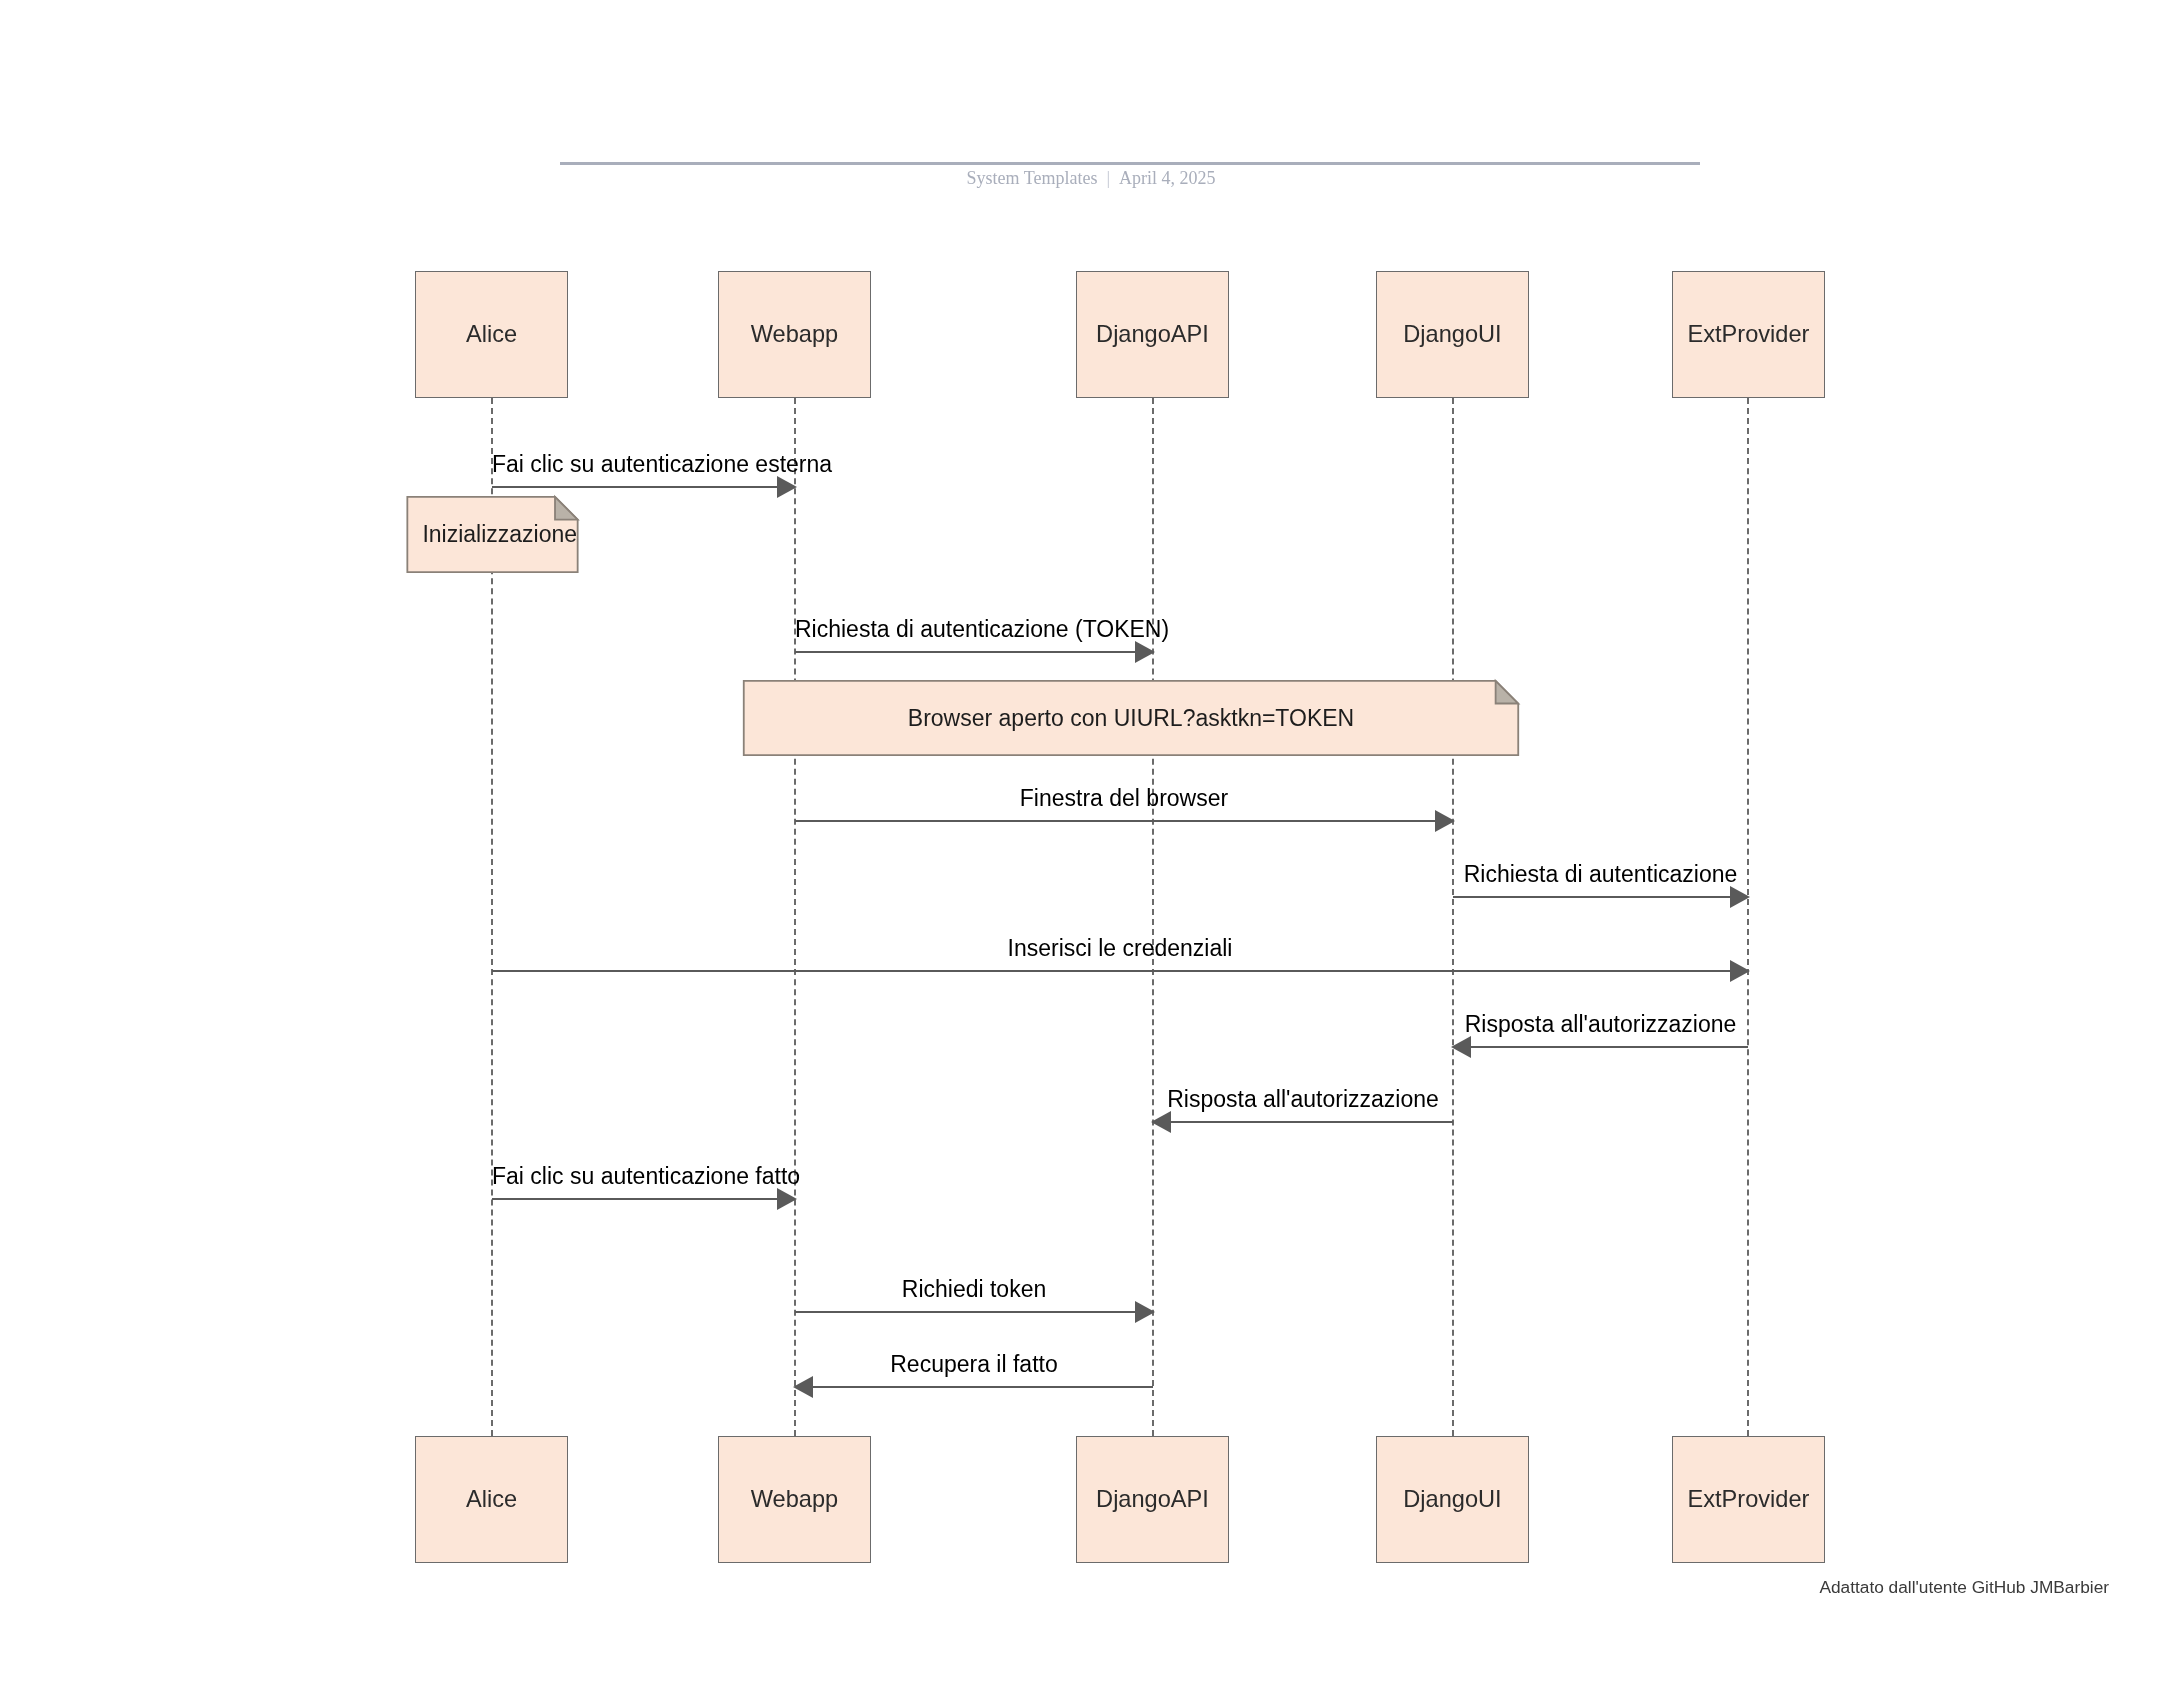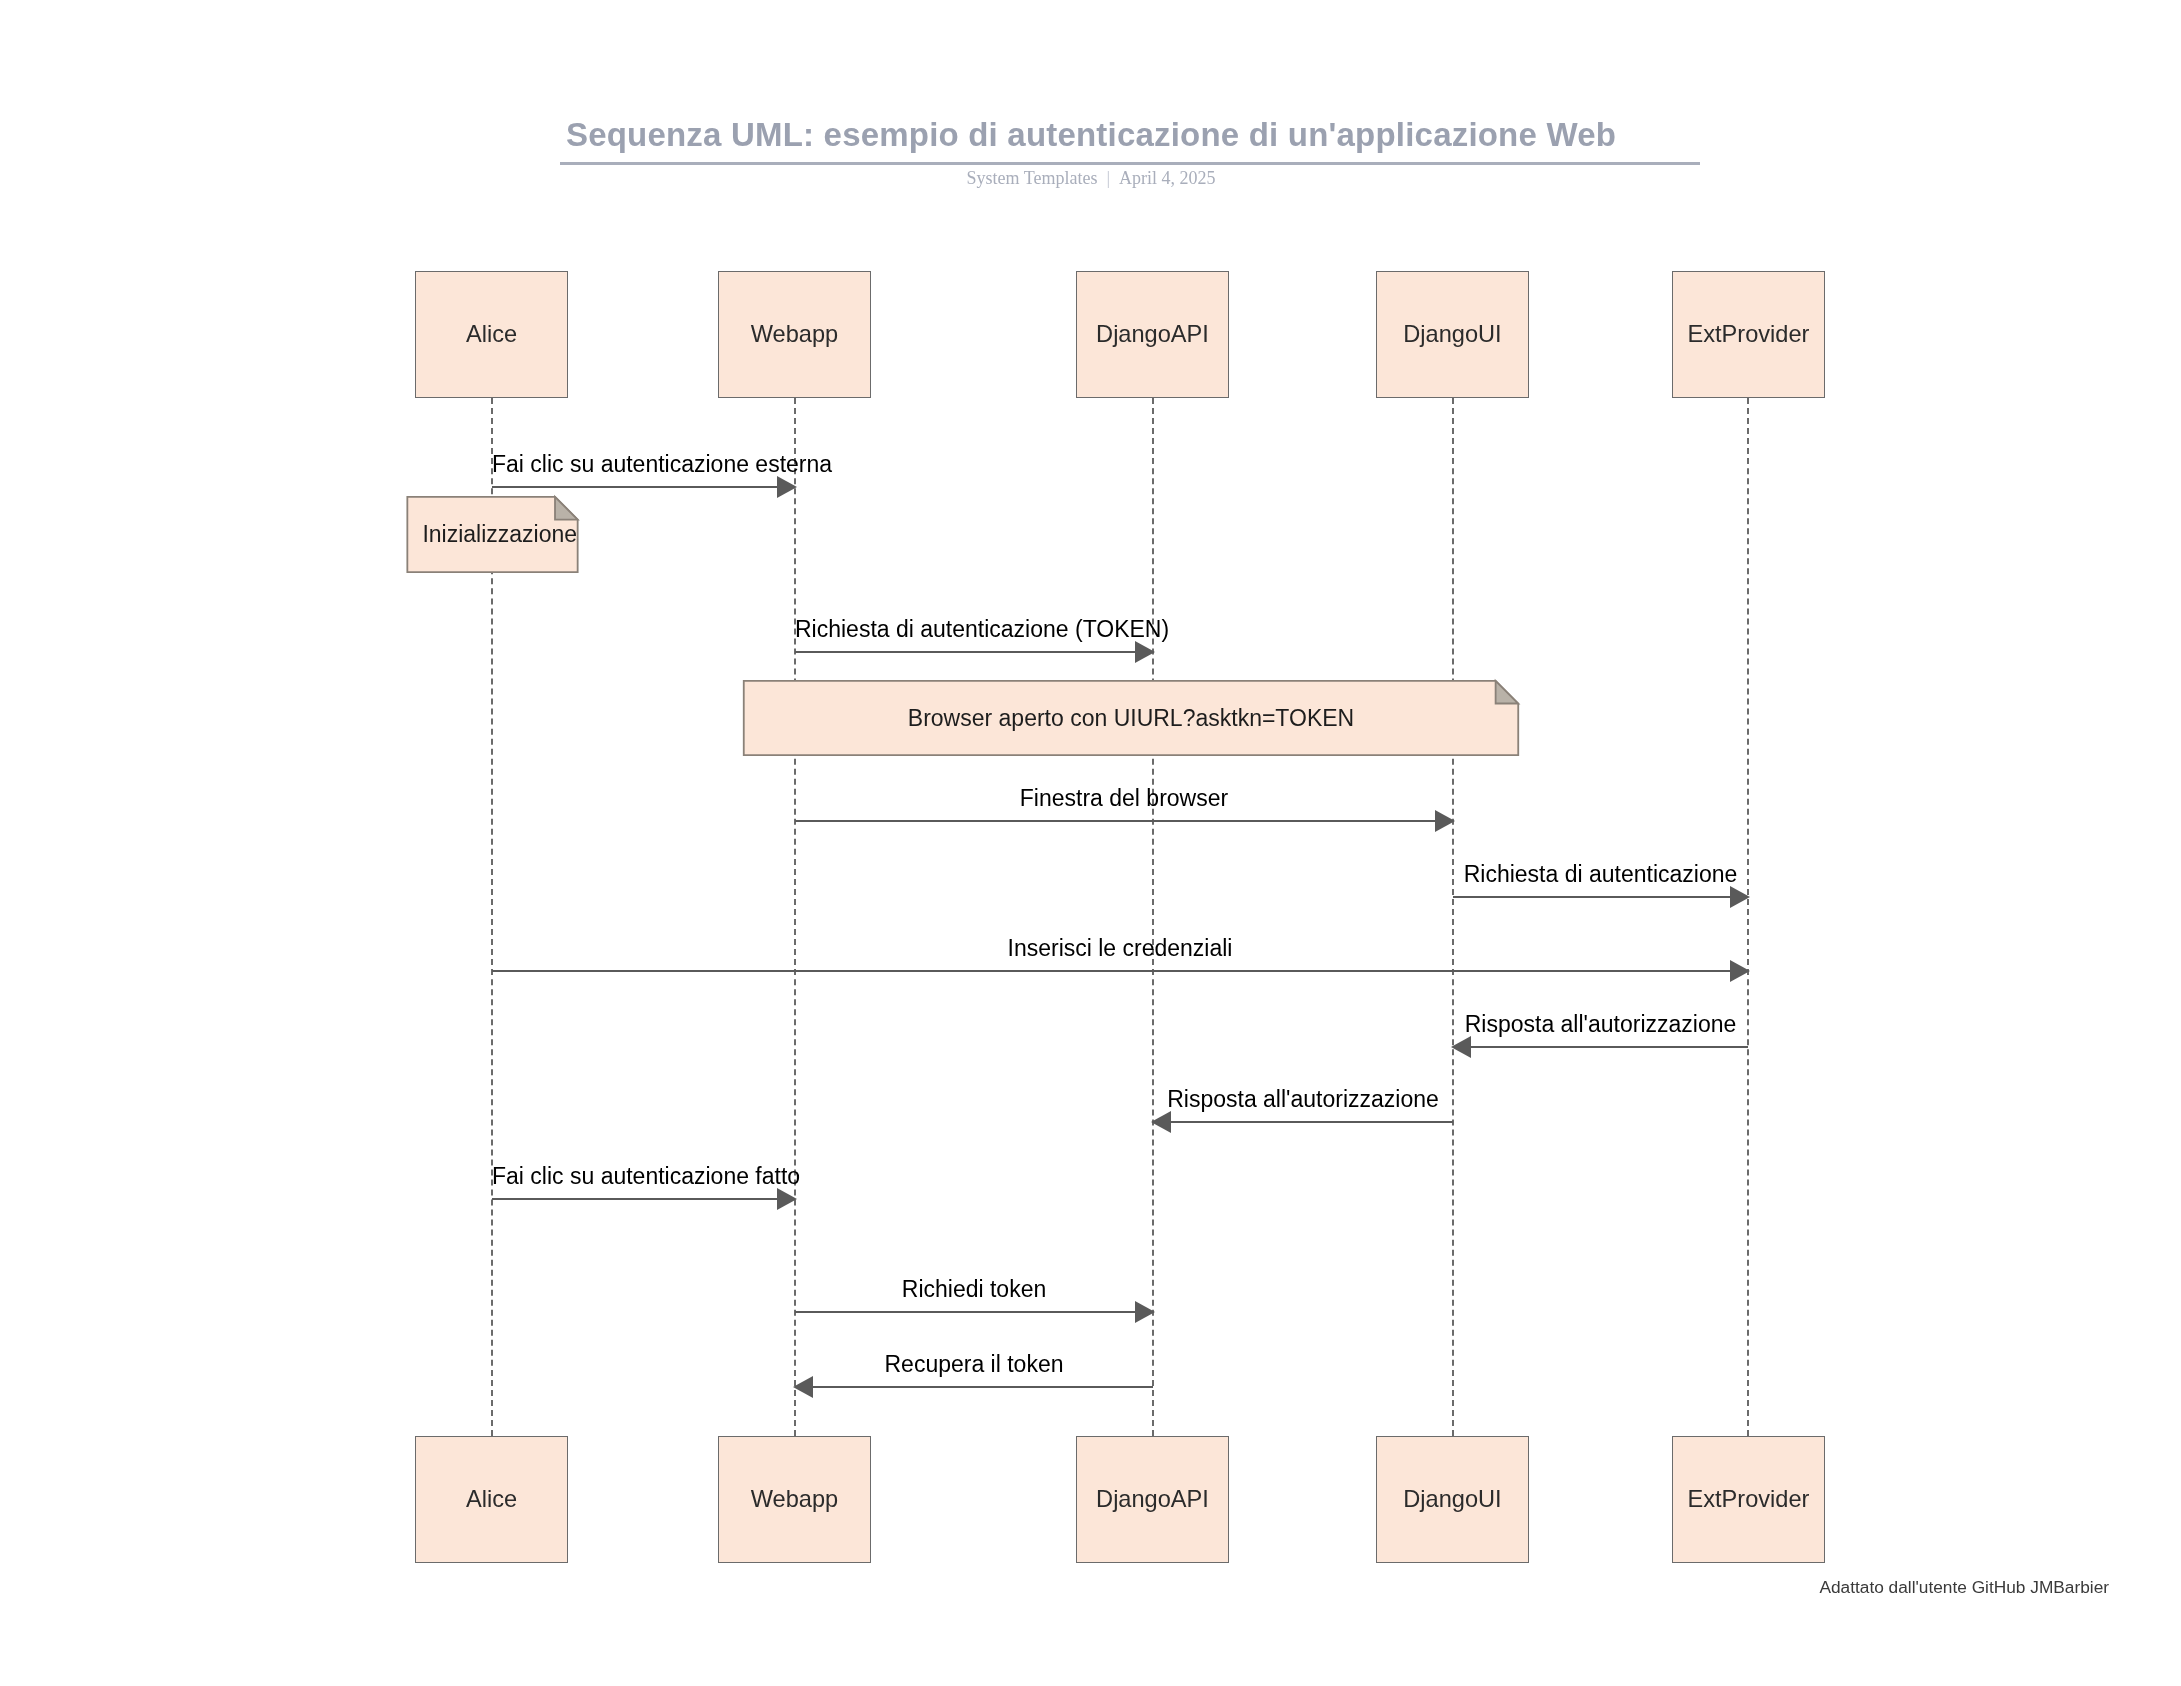--- a/index.html
+++ b/index.html
@@ -161,21 +161,20 @@
     top: 1577px;
     font-size: 17.3px;
     color: #3a3a3a;
     white-space: nowrap;
   }
 </style>
 </head>
 <body>
 
 <div id="header">
-  <div id="diagram-title">Sequenza UML: esempio di autenticazione di un'applicazione Web</div>
   <div id="title-rule"></div>
   <div id="subtitle">
     <span>System Templates</span><span class="sep">|</span><span>April 4, 2025</span>
   </div>
 </div>
 
 <div id="canvas">
     <div class="lifeline" style="left: 491px; top: 398px; height: 1038px;"></div>
     <div class="lifeline" style="left: 794px; top: 398px; height: 1038px;"></div>
     <div class="lifeline" style="left: 1152px; top: 398px; height: 1038px;"></div>
@@ -252,21 +251,21 @@
       <div class="label">Fai clic su autenticazione fatto</div>
     </div>
     <div class="message to-right" style="left: 795px; top: 1311px; width: 358px;">
       <div class="line"></div>
       <div class="head"></div>
       <div class="label">Richiedi token</div>
     </div>
     <div class="message to-left" style="left: 795px; top: 1386px; width: 358px;">
       <div class="line"></div>
       <div class="head"></div>
-      <div class="label">Recupera il token</div>
+      <div class="label">Recupera il fatto</div>
     </div>
     <div class="note-wrap" style="left: 406px; top: 496px; width: 173px; height: 77px;">
       <svg class="note-svg" width="173" height="77" viewBox="0 0 190 85">
         <path d="M1,1 L164,1 L189,26 L189,84 L1,84 Z" fill="#fce6d8" stroke="#8a8178" stroke-width="2"></path>
         <path d="M164,1 L189,26 L164,26 Z" fill="#b9b2a8" stroke="#8a8178" stroke-width="2"></path>
       </svg>
       <div class="note-text left-pad">Inizializzazione</div>
     </div>
     <div class="note-wrap" style="left: 741px; top: 680px; width: 780px; height: 76px;">
       <svg class="note-svg" width="780" height="76" viewBox="0 0 858 84">

